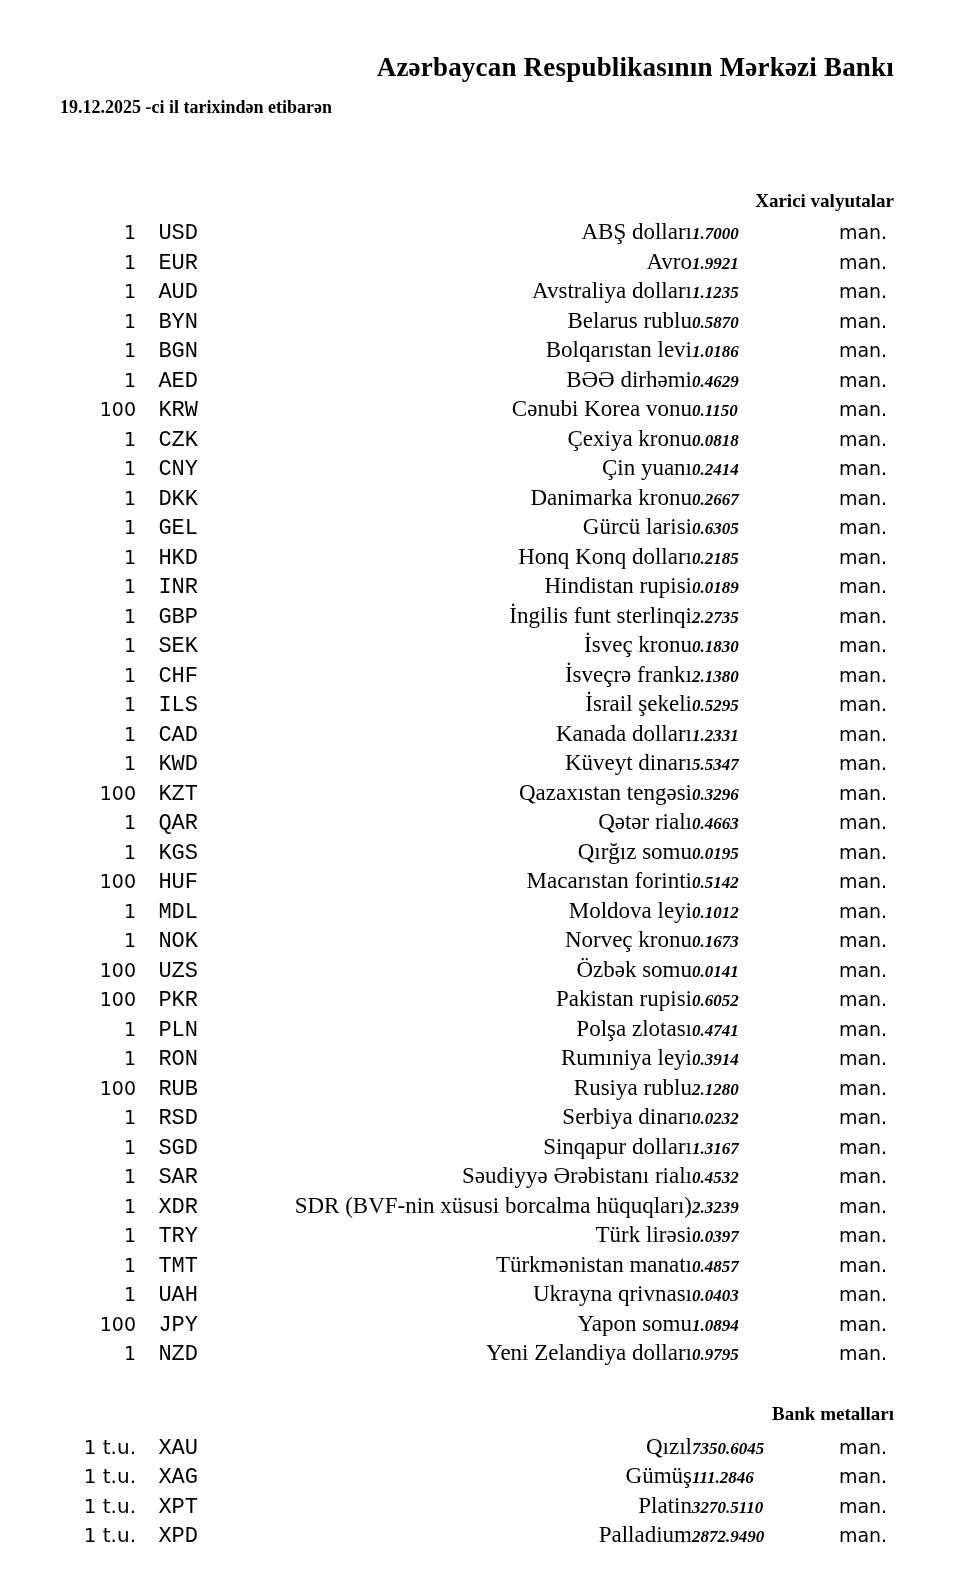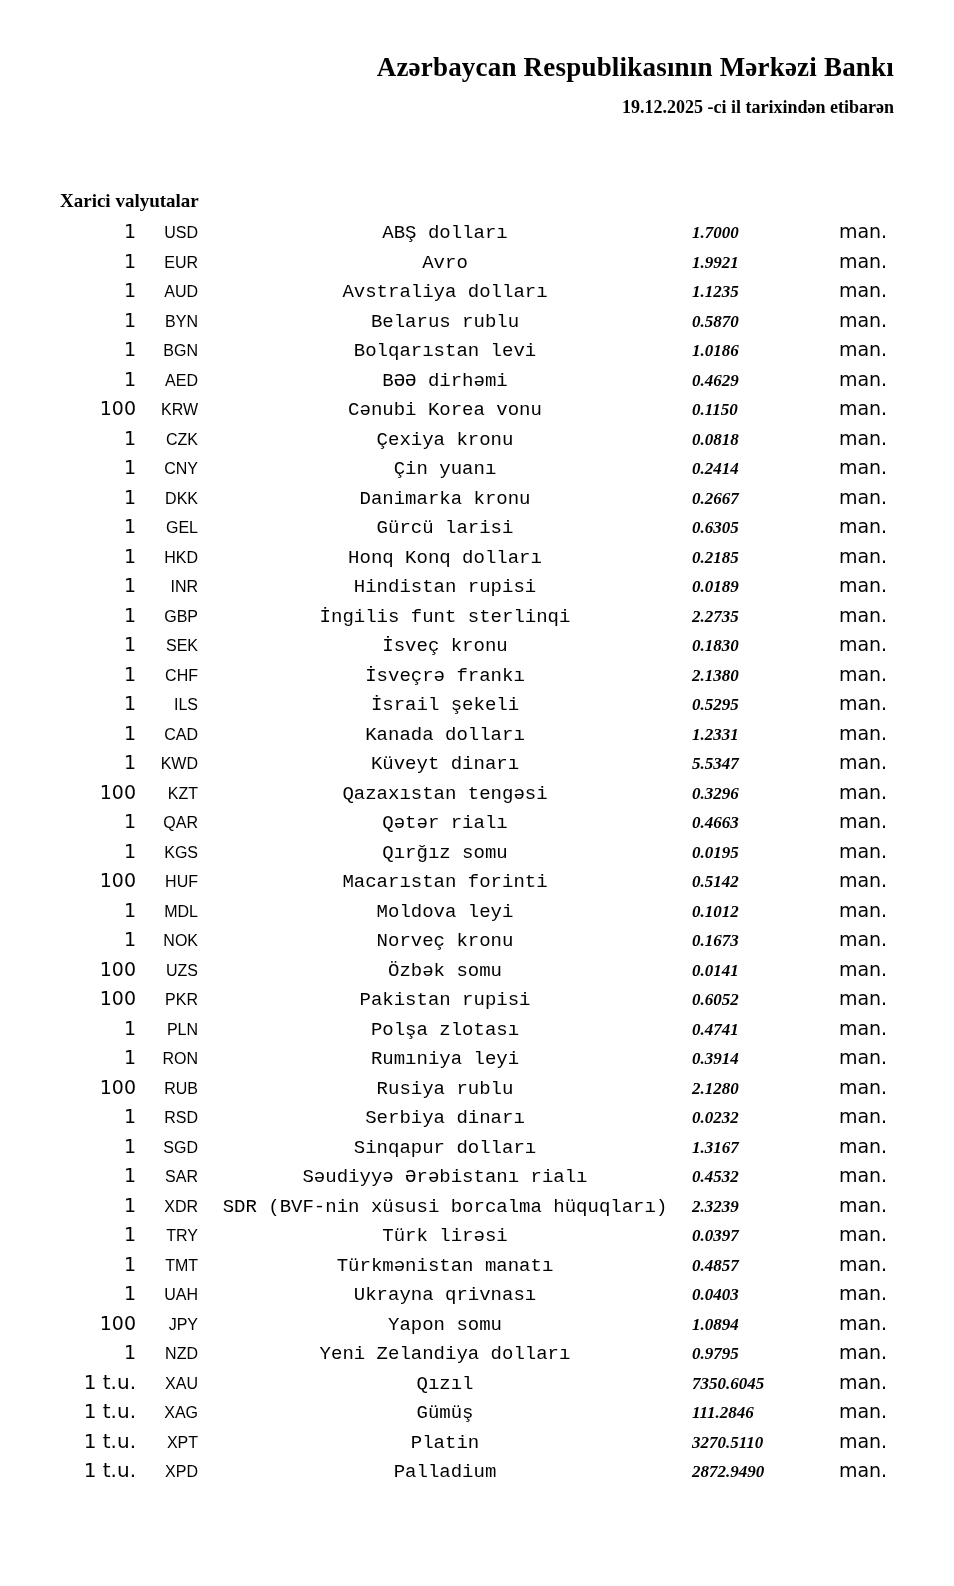--- a/index.html
+++ b/index.html
@@ -24,35 +24,35 @@
   }
   .title {
     text-align: right;
     font-family: "Liberation Serif", serif;
     font-weight: bold;
     font-size: 27px;
     letter-spacing: 0.2px;
     margin-top: 52px;
   }
   .subtitle1 {
-    text-align: right;
+    text-align: left;
     font-family: "Liberation Serif", serif;
     font-weight: bold;
     font-size: 18px;
     margin-top: 14px;
   }
   .subtitle2 {
     text-align: center;
     font-family: "Liberation Serif", serif;
     font-weight: bold;
     font-size: 18px;
     margin-top: 16px;
   }
   .section-heading {
-    text-align: left;
+    text-align: right;
     font-family: "Liberation Serif", serif;
     font-weight: bold;
     font-size: 19px;
     margin-top: 72px;
     margin-bottom: 6px;
   }
   .section-heading.metals {
     margin-top: 34px;
     margin-bottom: 8px;
   }
@@ -71,29 +71,29 @@
     width: 76px;
     text-align: right;
     font-size: 19px;
     font-family: "DejaVu Sans", sans-serif;
     padding-right: 8px;
     white-space: nowrap;
   }
   td.code {
     width: 62px;
     text-align: right;
-    font-size: 16px;
-    font-family: Liberation Sans, sans-serif;
+    font-size: 22px;
+    font-family: Liberation Mono, monospace;
     padding-right: 10px;
     white-space: nowrap;
   }
   td.name {
-    font-size: 19px;
-    font-family: Liberation Mono, monospace;
-    text-align: center;
+    font-size: 23px;
+    font-family: Liberation Serif, serif;
+    text-align: right;
     white-space: nowrap;
   }
   td.value {
     width: 140px;
     font-size: 17px;
     font-family: "Liberation Serif", serif;
     font-style: italic;
     font-weight: bold;
     padding-right: 10px;
     white-space: nowrap;
@@ -392,20 +392,21 @@
         <tr>
           <td class="qty">1</td>
           <td class="code">NZD</td>
           <td class="name">Yeni Zelandiya dolları</td>
           <td class="value">0.9795</td>
           <td class="unit">man.</td>
         </tr>
       </tbody>
   </table>
 
+  <div class="section-heading metals">Bank metalları</div>
 
   <table class="rates metals">
     <tbody>
         <tr>
           <td class="qty">1 t.u.</td>
           <td class="code">XAU</td>
           <td class="name">Qızıl</td>
           <td class="value">7350.6045</td>
           <td class="unit">man.</td>
         </tr>

